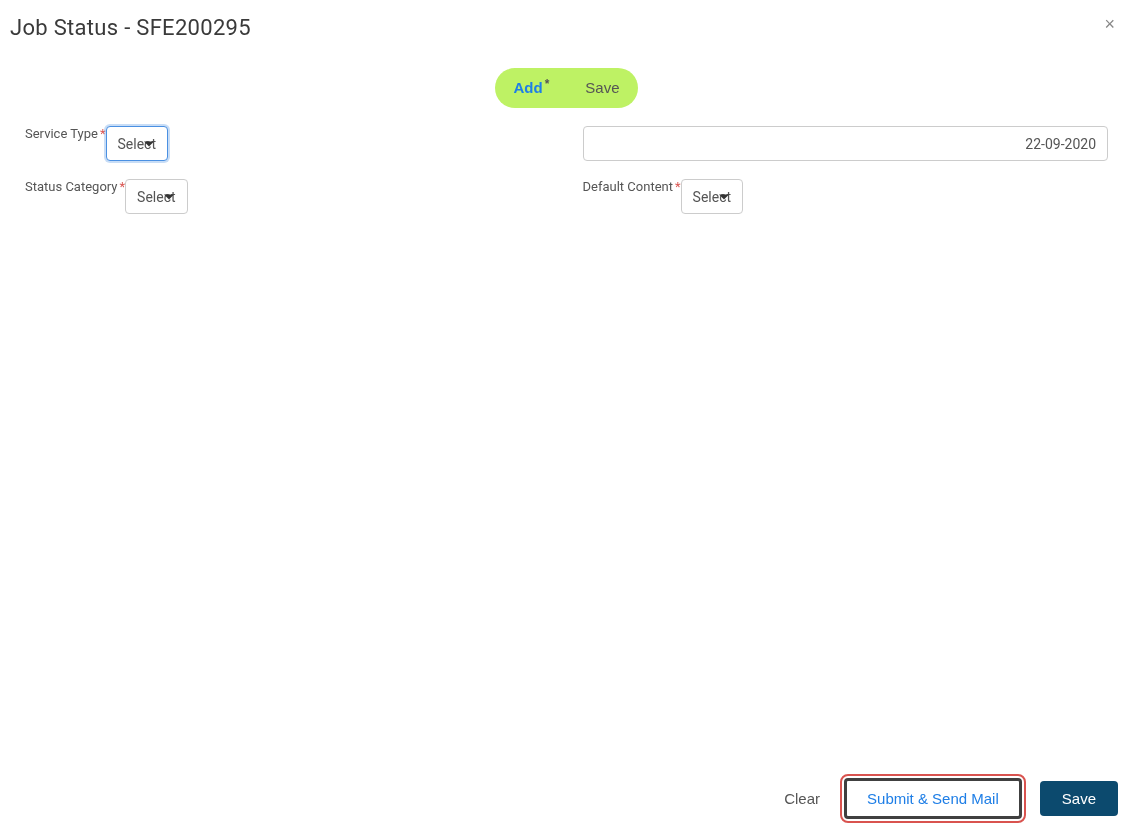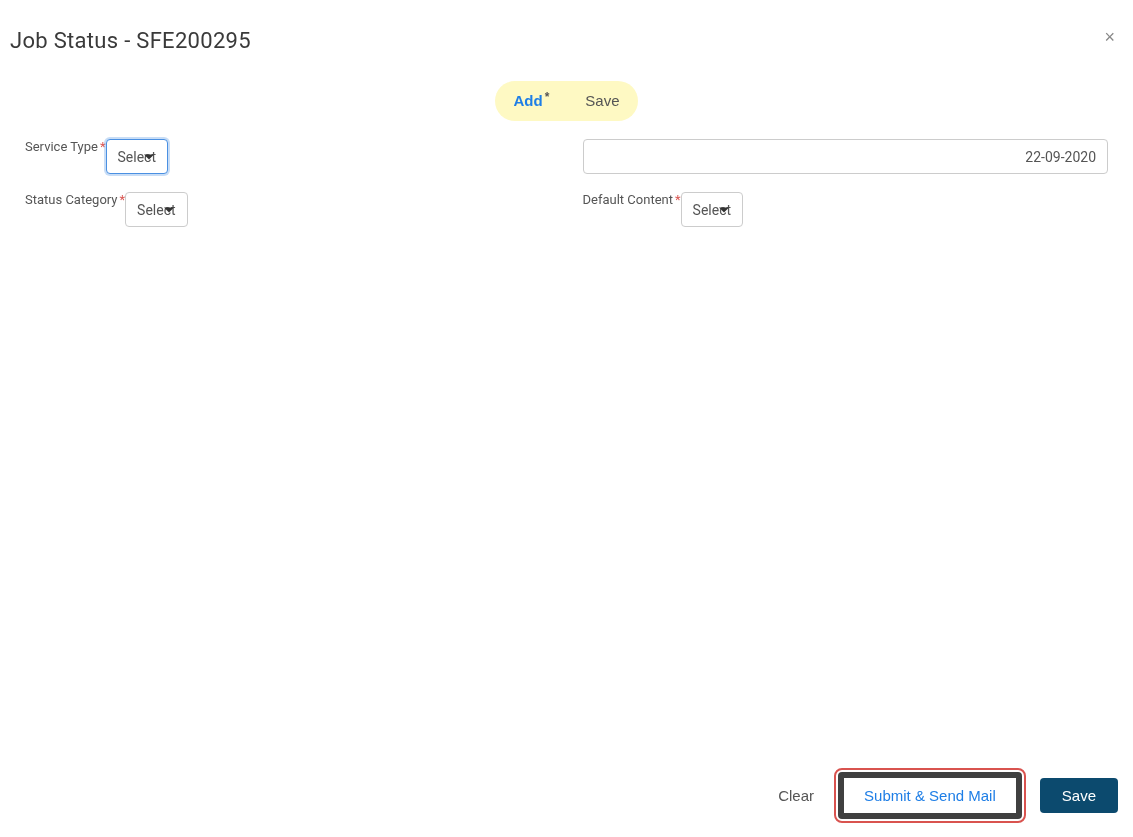--- a/index.html
+++ b/index.html
@@ -9,21 +9,21 @@
     }
     body {
       font-family: -apple-system, BlinkMacSystemFont, "Segoe UI", Roboto, "Helvetica Neue", Arial, sans-serif;
       background: #fff;
       width: 1133px;
       height: 837px;
       position: relative;
       overflow: hidden;
     }
     .header {
-      padding: 28px 10px 10px 10px;
+      padding: 15px 10px 10px 10px;
       display: flex;
       justify-content: space-between;
       align-items: flex-start;
     }
     .header-title {
       font-size: 22px;
       font-weight: 400;
       color: #3a3a3a;
       letter-spacing: 0.3px;
     }
@@ -36,21 +36,21 @@
       padding: 0 8px;
       line-height: 1;
     }
     .tabs-container {
       display: flex;
       justify-content: center;
       margin-top: 18px;
       margin-bottom: 18px;
     }
     .tabs {
-      background: #fef9c3;
+      background: #bef264;
       border-radius: 22px;
       display: inline-flex;
       padding: 0;
       height: 40px;
       align-items: center;
     }
     .tab {
       padding: 0 18px;
       font-size: 15px;
       color: #555;
@@ -139,21 +139,21 @@
     .btn-clear {
       background: none;
       border: none;
       color: #555;
       font-size: 15px;
       cursor: pointer;
       padding: 8px 6px;
       margin-left: 30px;
     }
     .btn-submit {
-      border: 6px solid #404040;
+      border: 3px solid #404040;
       background: #fff;
       color: #1e7ee6;
       font-size: 15px;
       padding: 9px 20px;
       border-radius: 4px;
       cursor: pointer;
       outline: 2px solid #d9534f;
       outline-offset: 2px;
     }
     .btn-save {

